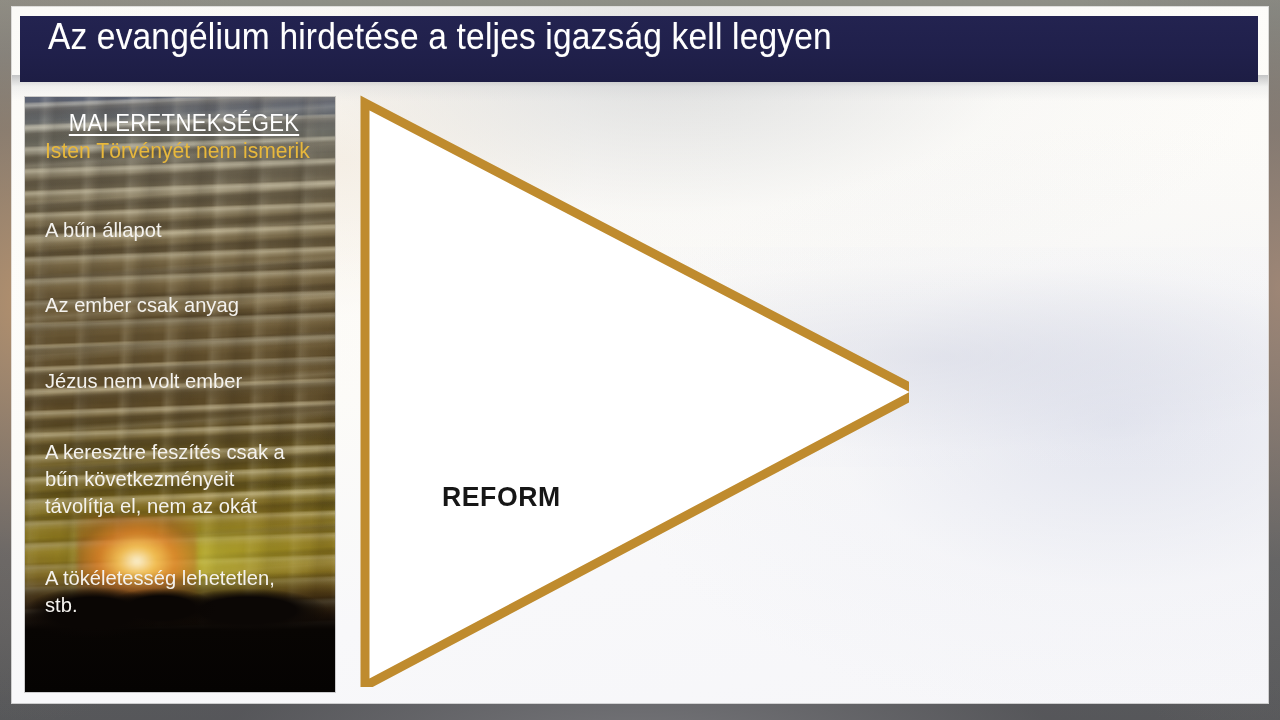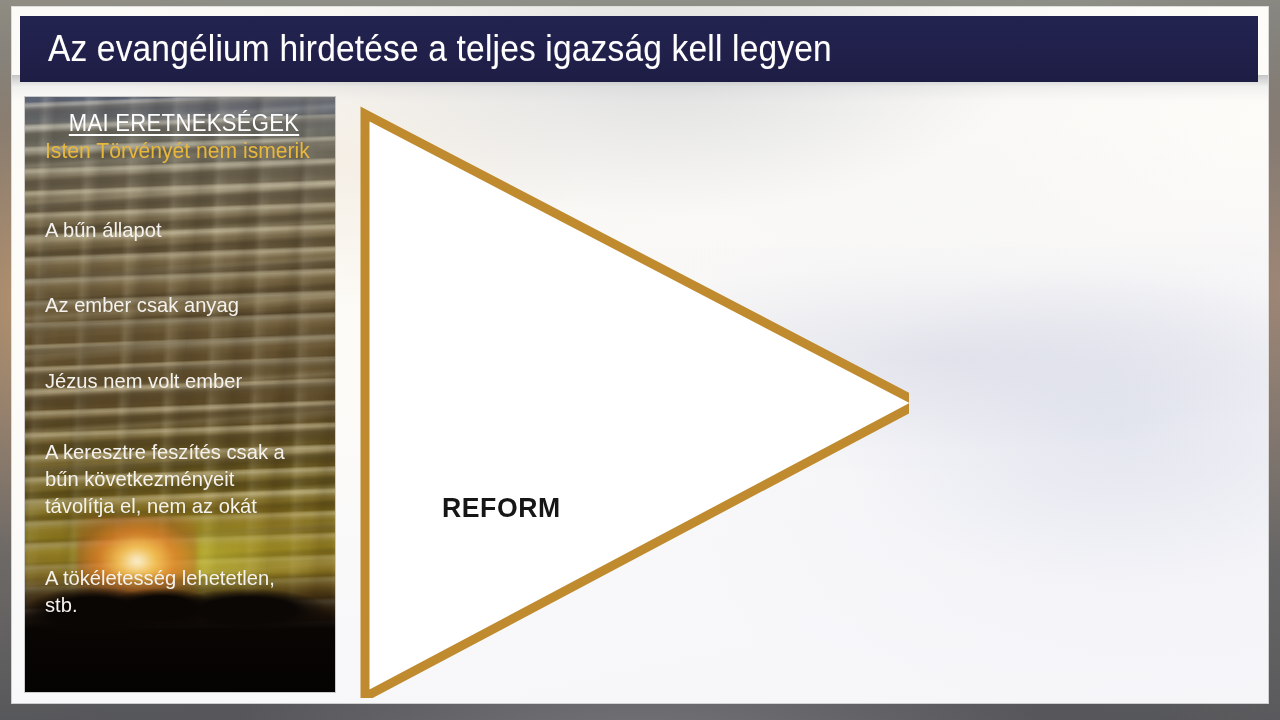--- a/index.html
+++ b/index.html
@@ -67,21 +67,20 @@
 
   
   .titlebar {
     position: absolute;
     left: 8px;
     top: 9px;
     width: 1238px;
     height: 66px;
     background: linear-gradient(180deg, #232350 0%, #20204b 55%, #1d1d44 100%);
     display: flex;
-    align-items: center;
   }
   .titlebar .title-text {
     color: #ffffff;
     font-family: "Liberation Sans Narrow", "Liberation Sans", sans-serif;
     font-size: 36px;
     font-weight: 300;
     letter-spacing: 0.2px;
     padding-left: 30px;
     white-space: nowrap;
     transform: scaleX(0.93);
@@ -254,21 +253,21 @@
     transform-origin: left center;
   }
   .gap-lg { height: 52px; }
   .gap-md { height: 48px; }
   .gap-sm { height: 44px; }
 
   
   .arrow-wrap {
     position: absolute;
     left: 327px;
-    top: 91px;
+    top: 80px;
     width: 570px;
     height: 600px;
     text-decoration: underline;
   }
   .arrow-wrap svg { display: block; }
   .reform-label {
     position: absolute;
     left: 103px;
     top: 394px;
     color: #161616;

